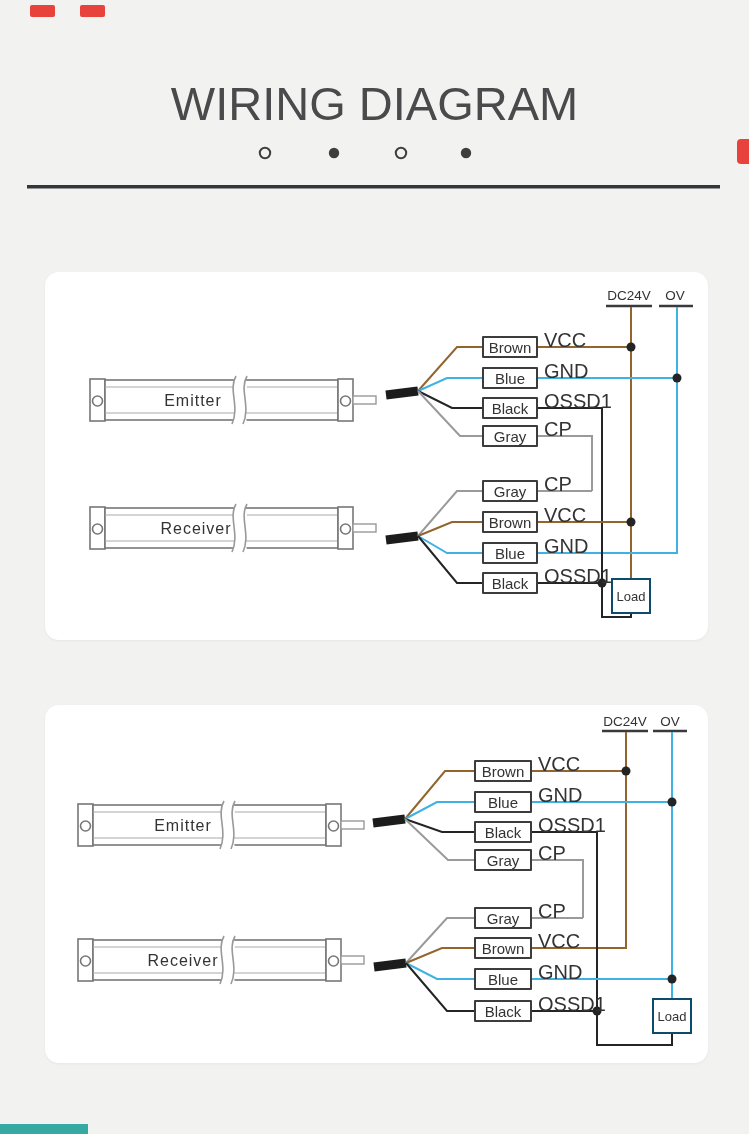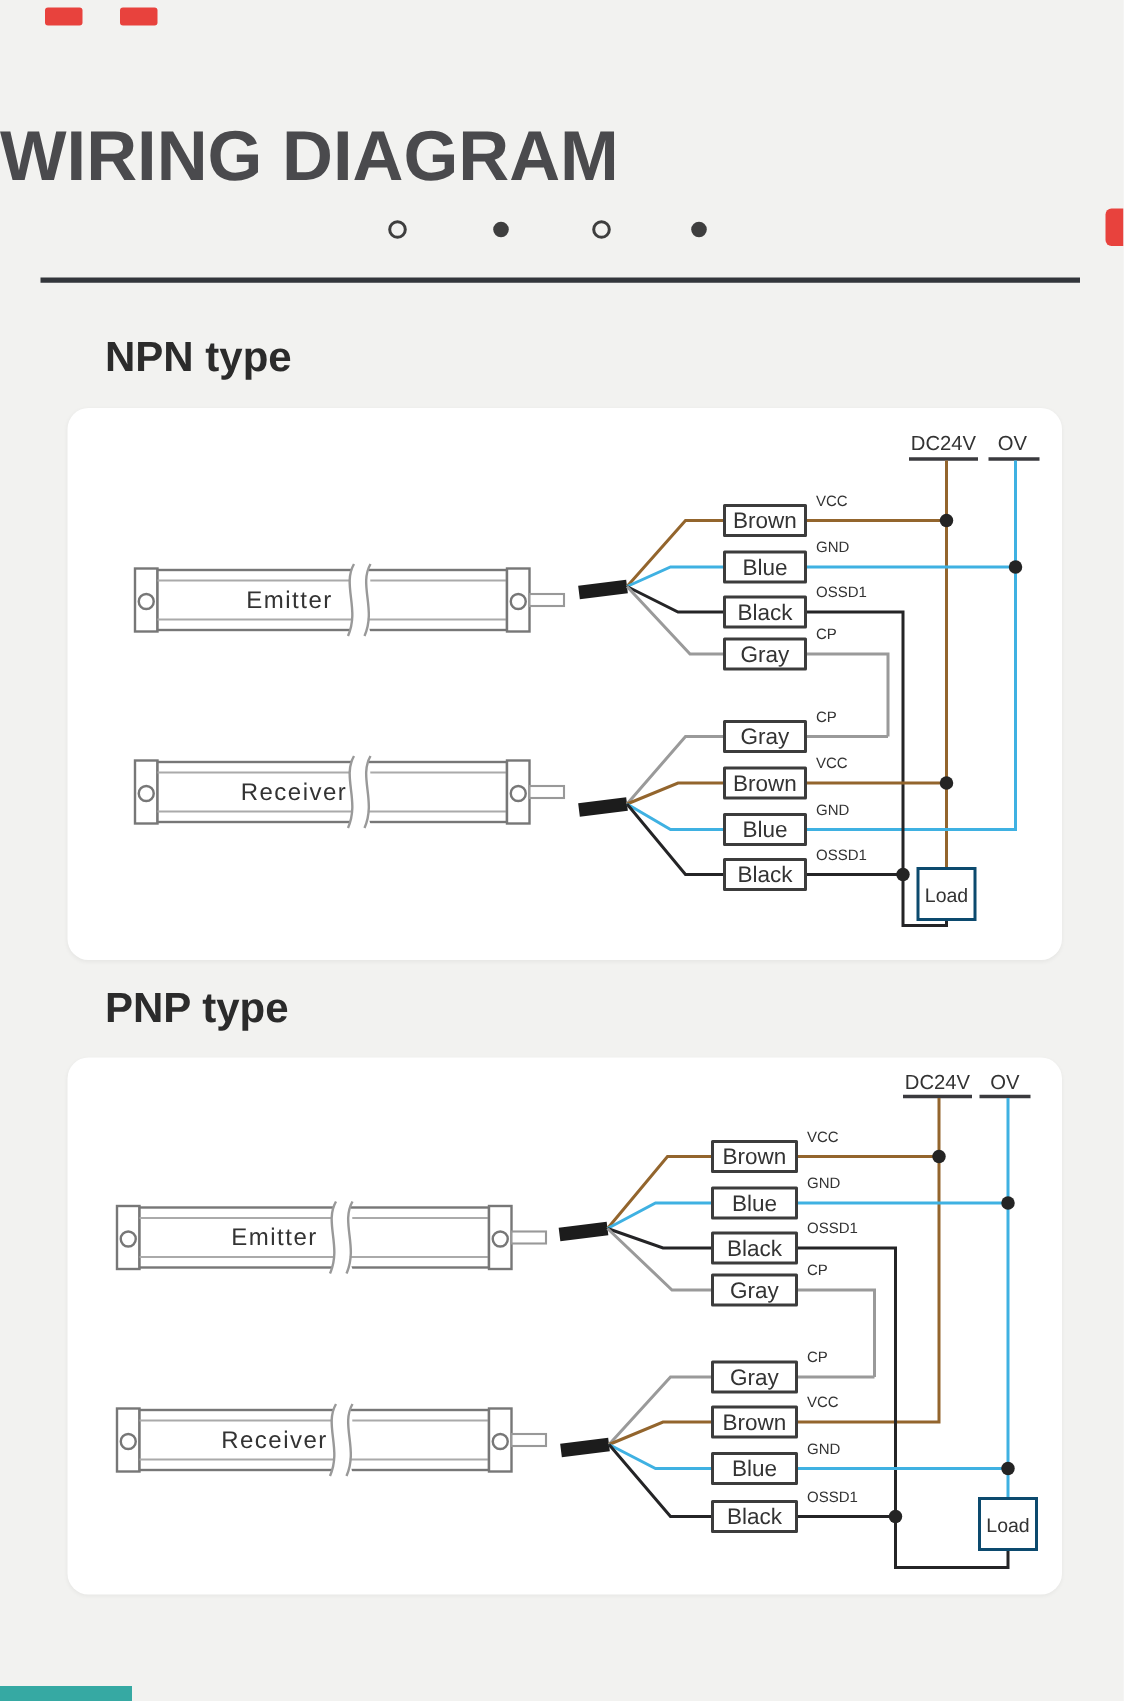--- a/index.html
+++ b/index.html
@@ -2,30 +2,30 @@
 <html style="--bg: #f2f2f0; --card: #ffffff; --title: #4a4a4d; --heading: #2b2b2b; --text: #333333; --brown: #93652d; --blue: #3fb1e2; --gray: #9a9a9a; --black: #242426; --rule: #33363b; --red: #e8423d; --teal: #36a9a3;"><head>
 <meta charset="utf-8">
 <style>
   html,body{margin:0;padding:0}
   .page{position:relative;width:749px;height:1134px;background:var(--bg,#f2f2f0);
         overflow:hidden;font-family:"Liberation Sans",sans-serif}
   .decor{position:absolute;z-index:5}
   .red-bar{width:25px;height:12px;border-radius:2px;background:var(--red,#e8423d)}
   .red-tab{width:12px;height:25px;border-radius:4px 0 0 4px;background:var(--red,#e8423d)}
   .teal-bar{width:88px;height:10px;background:var(--teal,#36a9a3)}
-  .title{position:absolute;z-index:4;left:0;top:76px;width:100%;margin:0;
-         font-size:47px;font-weight:bold;letter-spacing:0px;color:var(--title,#4a4a4d)}
+  .title{position:absolute;z-index:4;left:0;top:76px;width:100%;margin:0;text-align:center;
+         font-size:47px;font-weight:normal;letter-spacing:0px;color:var(--title,#4a4a4d)}
   .section-heading{position:absolute;z-index:4;font-size:28px;font-weight:bold;color:var(--heading,#2b2b2b)}
   .card{position:absolute;z-index:1;background:var(--card,#fff);border-radius:14px;
         box-shadow:0 1px 3px rgba(0,0,0,.05)}
   .svg-layer{position:absolute;inset:0;z-index:3;pointer-events:none}
   .wire-box{position:absolute;z-index:4;box-sizing:border-box;height:22px;background:#fff;
             border:2px solid #3c3c3c;border-radius:1px;display:flex;align-items:center;
             justify-content:center;font-size:15px;color:var(--text,#333)}
-  .signal{position:absolute;z-index:4;font-size:10px;color:var(--text,#333)}
+  .signal{position:absolute;z-index:4;font-size:20px;color:var(--text,#333)}
   .rail-label{position:absolute;z-index:4;font-size:13.5px;color:var(--text,#333);text-align:center}
   .device-label{position:absolute;z-index:4;font-size:16px;letter-spacing:1px;color:var(--text,#333);text-align:center}
   .load-box{position:absolute;z-index:4;box-sizing:border-box;background:#fff;border:2px solid #0c4a6e;
             display:flex;align-items:center;justify-content:center;font-size:13px;color:var(--text,#333)}
   
   .wb{fill:none;stroke:var(--brown,#93652d);stroke-width:2}
   .wu{fill:none;stroke:var(--blue,#3fb1e2);stroke-width:2}
   .wk{fill:none;stroke:var(--black,#242426);stroke-width:2}
   .wg{fill:none;stroke:var(--gray,#9a9a9a);stroke-width:2}
   .stub{stroke:#1c1c1c;stroke-width:9}
@@ -43,22 +43,20 @@
 <body>
 
 <div class="page">
 
   <div class="decor red-bar" style="left:30px;top:5px"></div>
   <div class="decor red-bar" style="left:80px;top:5px"></div>
   <div class="decor red-tab" style="left:737px;top:139px"></div>
   <div class="decor teal-bar" style="left:0px;top:1124px"></div>
 
   <h1 class="title">WIRING DIAGRAM</h1>
-  <div class="section-heading" style="left:70px;top:222px">NPN type</div>
-  <div class="section-heading" style="left:70px;top:656px">PNP type</div>
 
   <div class="card" style="left:45px;top:272px;width:663px;height:368px"></div>
   <div class="card" style="left:45px;top:705px;width:663px;height:358px"></div>
 
   <svg class="svg-layer" width="749" height="1134" viewBox="0 0 749 1134">
     <defs>
       <g id="lc-device">
         <rect x="0" y="1" width="15" height="42" class="dv"></rect>
         <rect x="15" y="2" width="233" height="40" class="dv"></rect>
         <line x1="15" y1="9" x2="248" y2="9" class="dvl"></line>

